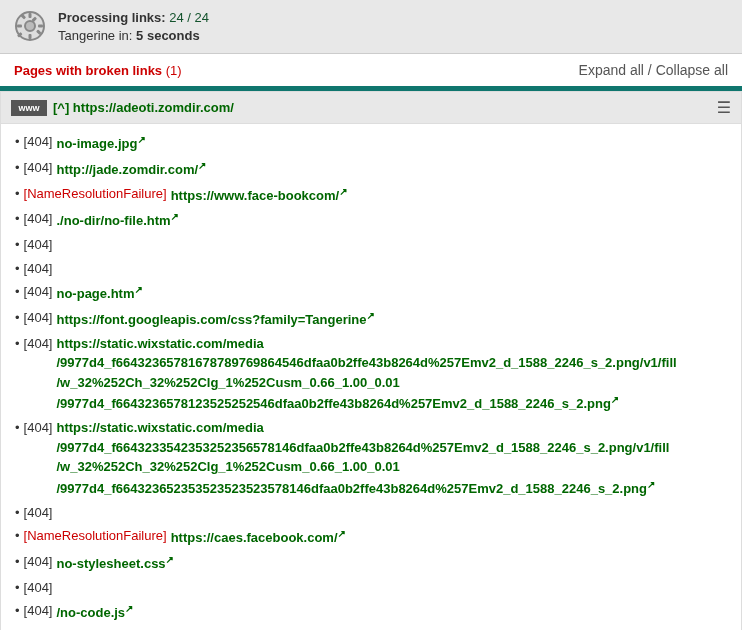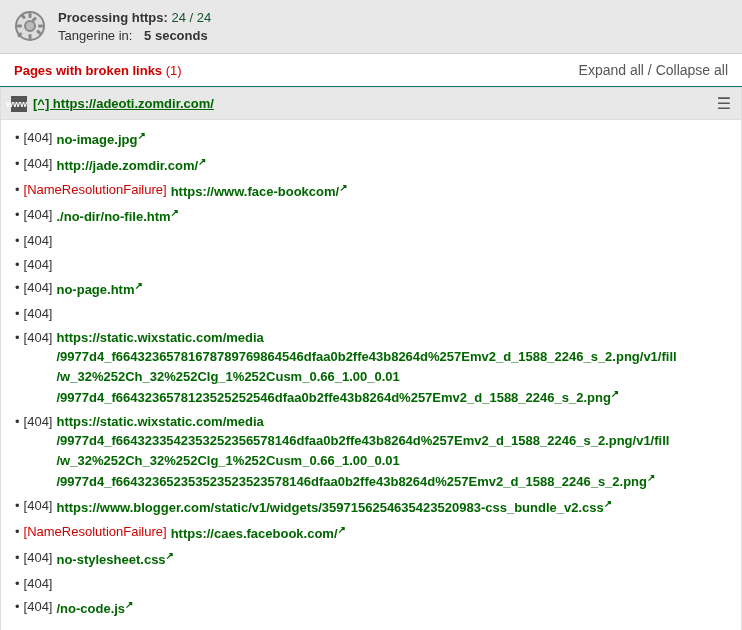--- a/index.html
+++ b/index.html
@@ -32,33 +32,32 @@
       font-size: 13px;
     }
     .processing-count {
       color: #14532d;
     }
     .finished-label {
       font-size: 13px;
     }
     .finished-value {
       font-weight: bold;
-      margin-left: 8px;
     }
     .main-content {
       background: #fff;
       padding: 0;
     }
     .pages-header {
       display: flex;
       justify-content: space-between;
       align-items: center;
       padding: 8px 14px;
       background: #fff;
-      border-bottom: 1px solid #0f766e;
+      border-bottom: 5px solid #0f766e;
     }
     .pages-title {
       font-weight: bold;
       color: #c00;
       font-size: 13px;
     }
     .pages-title .count {
       color: #c00;
       font-weight: normal;
     }
@@ -79,36 +78,35 @@
       display: flex;
       align-items: center;
       justify-content: space-between;
     }
     .section-header-left {
       display: flex;
       align-items: center;
       gap: 6px;
     }
     .site-icon {
-      width: 16px;
+      width: 36px;
       height: 16px;
       background: #555;
       color: #fff;
       font-size: 9px;
       display: flex;
       align-items: center;
-      justify-content: flex-end;
+      justify-content: center;
       font-weight: bold;
       flex-shrink: 0;
     }
     .section-title {
       font-weight: bold;
       color: #006600;
       font-size: 13px;
-      text-decoration: underline;
     }
     .hamburger-icon {
       color: #555;
       font-size: 16px;
       cursor: pointer;
     }
     .links-list {
       padding: 6px 14px 10px 14px;
       background: #fff;
     }
@@ -153,21 +151,21 @@
     <rect x="14.5" y="24" width="3" height="5" rx="1" fill="#888"></rect>
     <rect x="3" y="14.5" width="5" height="3" rx="1" fill="#888"></rect>
     <rect x="24" y="14.5" width="5" height="3" rx="1" fill="#888"></rect>
     <rect x="6.5" y="6" width="3" height="5" rx="1" transform="rotate(-45 6.5 6)" fill="#888"></rect>
     <rect x="22" y="21.5" width="3" height="5" rx="1" transform="rotate(-45 22 21.5)" fill="#888"></rect>
     <rect x="21" y="6.5" width="3" height="5" rx="1" transform="rotate(45 21 6.5)" fill="#888"></rect>
     <rect x="6.5" y="22" width="3" height="5" rx="1" transform="rotate(45 6.5 22)" fill="#888"></rect>
   </svg>
   <div class="top-bar-text">
     <div>
-      <span class="processing-label">Processing https:</span>
+      <span class="processing-label">Processing links:</span>
       <span class="processing-count">24 / 24</span>
     </div>
     <div>
       <span class="finished-label">Tangerine in:</span>
       <span class="finished-value">5 seconds</span>
     </div>
   </div>
 </div>
 
 <div class="main-content">
@@ -231,38 +229,38 @@
 
       <div class="link-item">
         <span class="bullet">•</span>
         <span class="status-code">[404]</span>
         <a class="link-url" href="#">no-page.htm<sup class="external-arrow">↗</sup></a>
       </div>
 
       <div class="link-item">
         <span class="bullet">•</span>
         <span class="status-code">[404]</span>
+        <a class="link-url" href="#">https://font.googleapis.com/css?family=Tangerine<sup class="external-arrow">↗</sup></a>
       </div>
 
       <div class="link-item" style="align-items:flex-start;">
         <span class="bullet">•</span>
         <span class="status-code">[404]</span>
         <a class="link-url" href="#" style="display:block; word-break:break-all;">https://static.wixstatic.com/media<br>/9977d4_f6643236578167878976986454​6dfaa0b2ffe43b8264d%257Emv2_d_1588_2246_s_2.png/v1/fill<br>/w_32%252Ch_32%252Clg_1%252Cusm_0.66_1.00_0.01<br>/9977d4_f664323657812352525​2546dfaa0b2ffe43b8264d%257Emv2_d_1588_2246_s_2.png<sup class="external-arrow">↗</sup></a>
       </div>
 
       <div class="link-item" style="align-items:flex-start;">
         <span class="bullet">•</span>
         <span class="status-code">[404]</span>
         <a class="link-url" href="#" style="display:block; word-break:break-all;">https://static.wixstatic.com/media<br>/9977d4_f664323354235325235657​8146dfaa0b2ffe43b8264d%257Emv2_d_1588_2246_s_2.png/v1/fill<br>/w_32%252Ch_32%252Clg_1%252Cusm_0.66_1.00_0.01<br>/9977d4_f664323652353523523523578146dfaa0b2ffe43b8264d%257Emv2_d_1588_2246_s_2.png<sup class="external-arrow">↗</sup></a>
       </div>
 
       <div class="link-item">
         <span class="bullet">•</span>
         <span class="status-code">[404]</span>
-        <a class="link-url" href="#">https://www.blogger.com/static/v1/widgets/3597156254635423520983-css_bundle_v2.css<sup class="external-arrow">↗</sup></a>
       </div>
 
       <div class="link-item">
         <span class="bullet">•</span>
         <span class="status-code name-resolution">[NameResolutionFailure]</span>
         <a class="link-url" href="#">https://caes.facebook.com/<sup class="external-arrow">↗</sup></a>
       </div>
 
       <div class="link-item">
         <span class="bullet">•</span>

